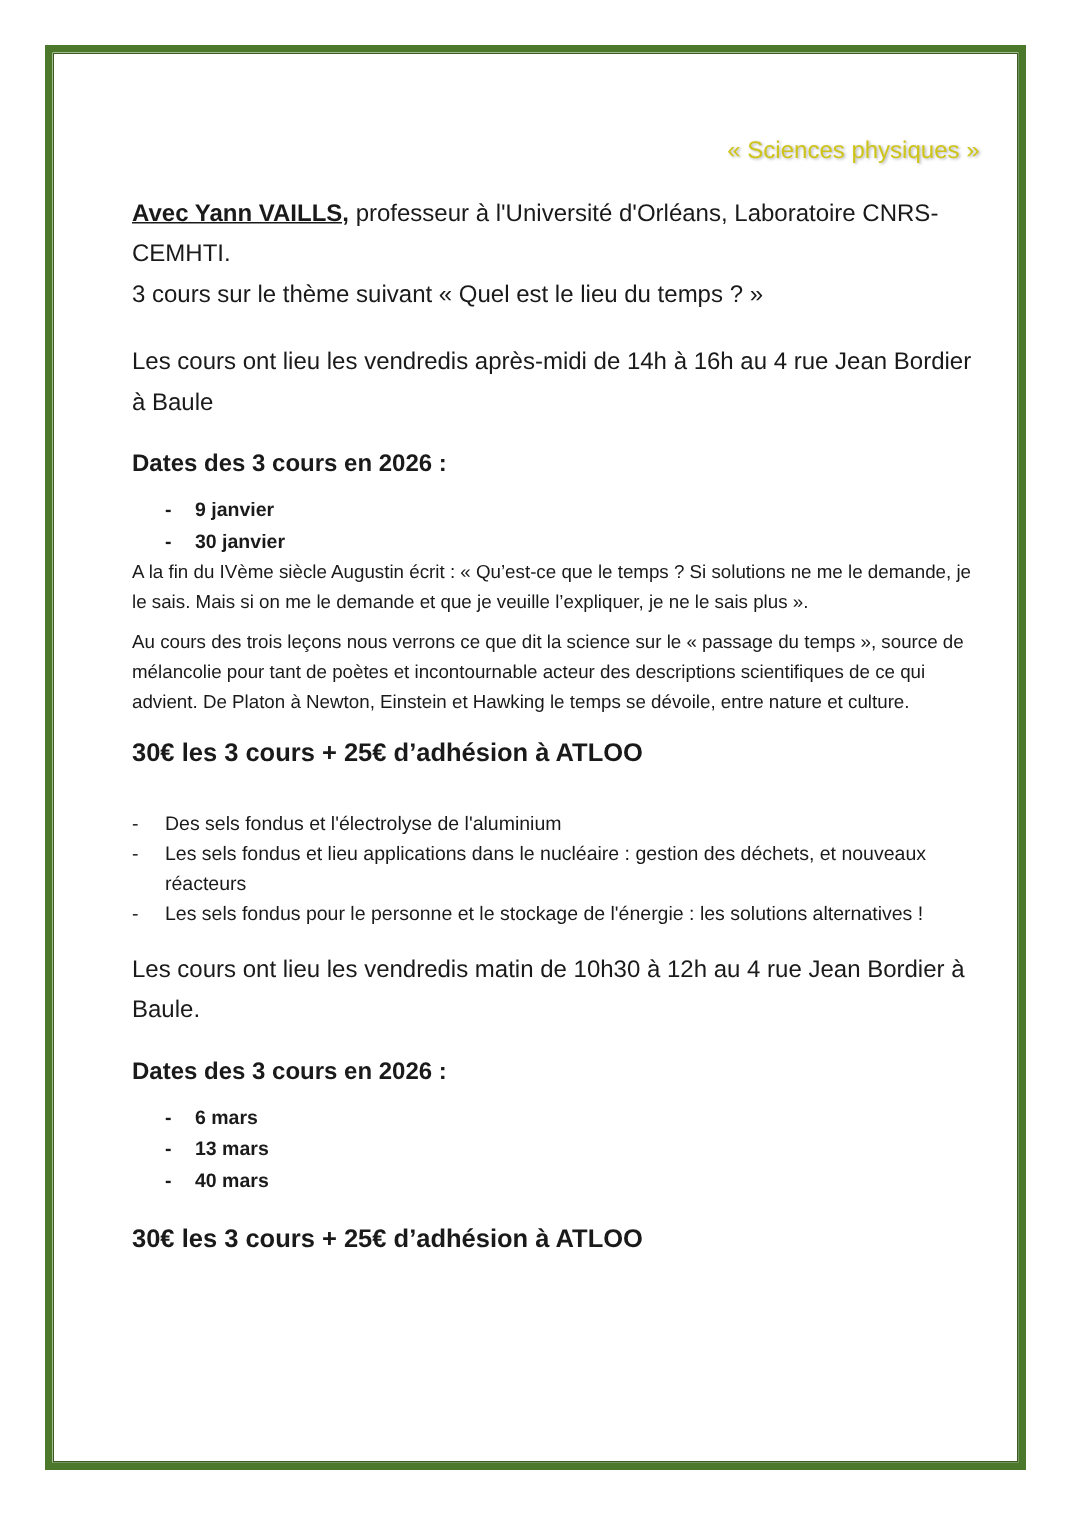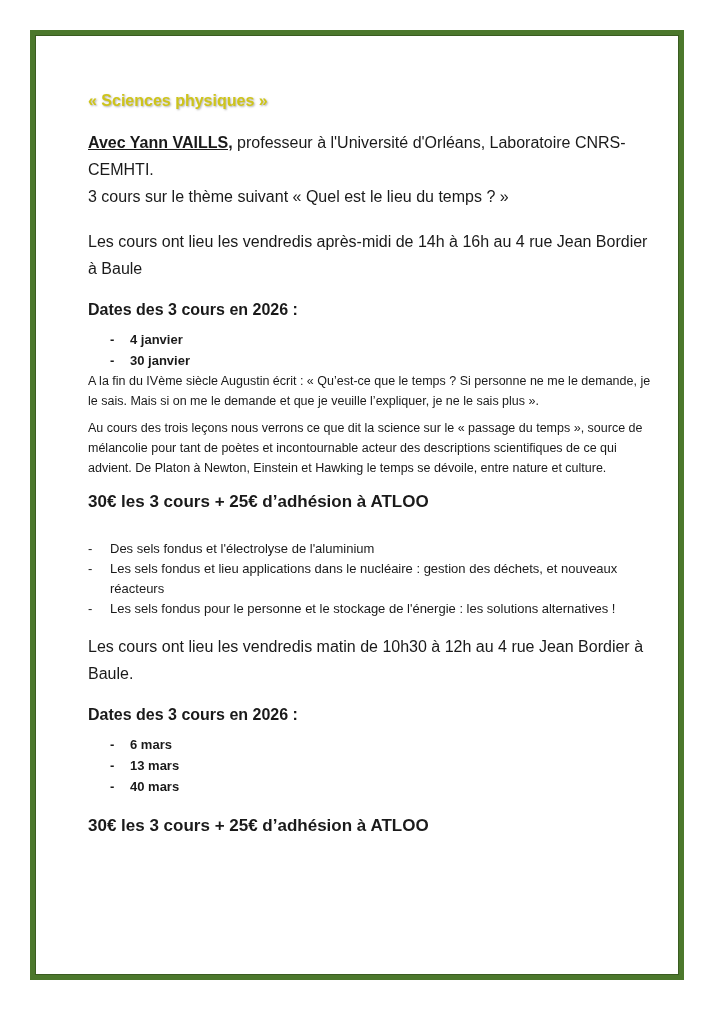--- a/index.html
+++ b/index.html
@@ -28,22 +28,22 @@
   }
   .doc {
     position: relative;
     box-sizing: border-box;
     width: 100%;
     height: 100%;
     padding: 55px 26px 20px 53px;
     overflow: hidden;
   }
   .page-title {
-    text-align: left;
-    font-weight: bold;
+    text-align: right;
+    font-weight: normal;
     font-size: 16px;
     line-height: 21px;
     color: #cec41a;
     text-shadow: 1px 1px 2px rgba(110,110,110,0.55);
     margin: 0 0 18px 0;
   }
   .para {
     font-size: 16px;
     line-height: 27px;
     margin: 0 0 18px 0;
@@ -123,25 +123,25 @@
       <span class="lead-bold">Avec Yann VAILLS,</span><span> professeur à l'Université d'Orléans, Laboratoire CNRS-CEMHTI.</span>
       <br>
       <span>3 cours sur le thème suivant « Quel est le lieu du temps ? »</span>
     </div>
 
     <div class="para schedule">Les cours ont lieu les vendredis après-midi de 14h à 16h au 4 rue Jean Bordier à Baule</div>
 
     <div class="dates-heading">Dates des 3 cours en 2026 :</div>
 
     <ul class="dates">
-      <li>4 janvier</li>
+      <li>9 janvier</li>
       <li>30 janvier</li>
     </ul>
 
-    <div class="small-para">A la fin du IVème siècle Augustin écrit : « Qu’est-ce que le temps ? Si personne ne me le demande, je le sais. Mais si on me le demande et que je veuille l’expliquer, je ne le sais plus ».</div>
+    <div class="small-para">A la fin du IVème siècle Augustin écrit : « Qu’est-ce que le temps ? Si solutions ne me le demande, je le sais. Mais si on me le demande et que je veuille l’expliquer, je ne le sais plus ».</div>
 
     <div class="small-para desc">Au cours des trois leçons nous verrons ce que dit la science sur le « passage du temps », source de mélancolie pour tant de poètes et incontournable acteur des descriptions scientifiques de ce qui advient. De Platon à Newton, Einstein et Hawking le temps se dévoile, entre nature et culture.</div>
 
     <div class="price">30€ les 3 cours + 25€ d’adhésion à ATLOO</div>
 
 
     <ul class="topics">
       <li>Des sels fondus et l'électrolyse de l'aluminium</li>
       <li>Les sels fondus et lieu applications dans le nucléaire : gestion des déchets, et nouveaux réacteurs</li>
       <li>Les sels fondus pour le personne et le stockage de l'énergie : les solutions alternatives !</li>

